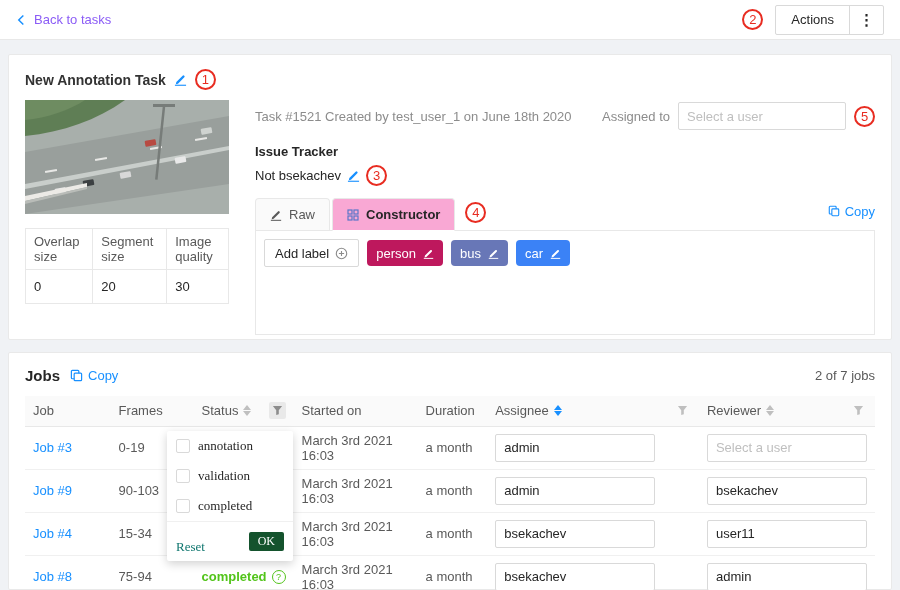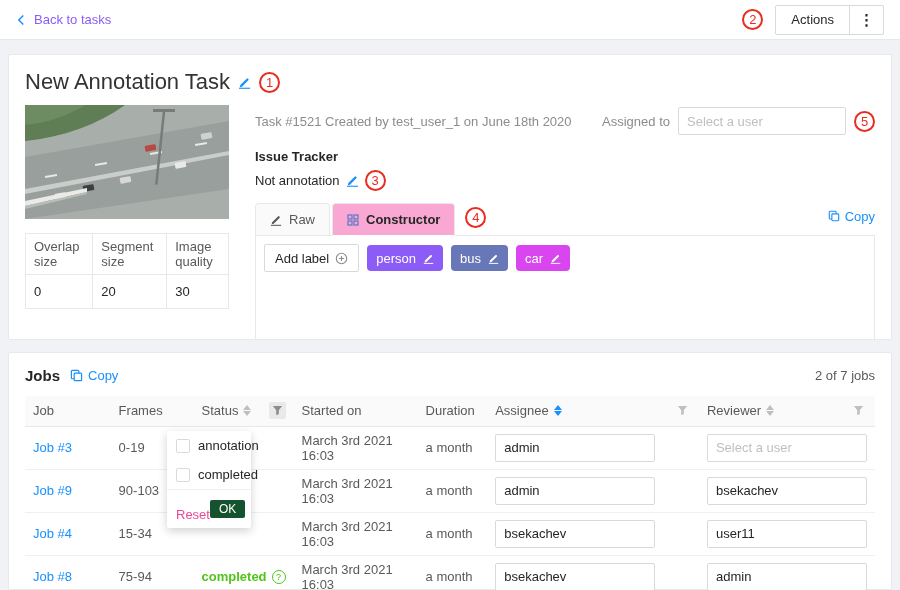--- a/index.html
+++ b/index.html
@@ -23,21 +23,21 @@
   
   .marker { display:inline-flex; align-items:center; justify-content:center; flex:none;
     width:21px; height:21px; border:2px solid #e82c21; border-radius:50%;
     color:#e82c21; font-size:13px; background:transparent; }
   
   .card { position:absolute; background:#fff; border:1px solid #e9e9e9; border-radius:2px; }
   .task-card { left:8px; top:54px; width:884px; height:286px; padding:14px 16px; }
   .jobs-card { left:8px; top:352px; width:884px; height:238px; padding:14px 16px; }
   
   .title-row { display:flex; align-items:center; gap:8px; }
-  .task-title { font-size:22px; font-weight:400; color:#333; }
+  .task-title { font-size:14px; font-weight:700; color:#333; }
   .edit-link { color:#1890ff; display:inline-flex; cursor:pointer; }
   .task-cols { display:flex; gap:26px; margin-top:10px; }
   .left-col { width:204px; flex:none; }
   .preview { width:204px; height:114px; display:block; }
   .params-table { border-collapse:collapse; width:100%; margin-top:14px; }
   .params-table th { border:1px solid #e8e8e8; padding:5px 8px; text-align:left;
     font-weight:400; color:#595959; }
   .params-table td { border:1px solid #e8e8e8; padding:9px 8px; color:#262626; }
   .right-col { flex:1; min-width:0; padding-top:2px; }
   .meta-row { display:flex; align-items:center; justify-content:space-between; }
@@ -87,28 +87,28 @@
   .sorter.active .caret-down { border-top-color:#1890ff; }
   .funnel { margin-left:auto; display:inline-flex; padding:3px; border-radius:2px; cursor:pointer; }
   .funnel.open { background:#e9e9e9; }
   .job-link { color:#1890ff; cursor:pointer; }
   .cell-input { width:160px; }
   .status-completed { color:#52c41a; font-weight:600; display:inline-flex; align-items:center; gap:5px; }
   .help-circle { width:14px; height:14px; border:1px solid #52c41a; border-radius:50%;
     display:inline-flex; align-items:center; justify-content:center; font-size:9px;
     color:#52c41a; font-weight:400; }
   
-  .filter-dropdown { position:absolute; left:158px; top:78px; width:84px; background:#fff;
-    border-radius:2px; box-shadow:0 3px 10px rgba(0,0,0,0.18); z-index:5; }
+  .filter-dropdown { position:absolute; left:158px; top:78px; width:126px; background:#fff;
+    border-radius:2px; box-shadow:0 3px 10px rgba(0,0,0,0.18); z-index:5;font-family:Liberation Serif, serif; }
   .filter-item { display:flex; align-items:center; gap:8px; padding:7px 9px; cursor:pointer; }
   .checkbox { width:14px; height:14px; border:1px solid #d9d9d9; border-radius:2px;
     background:#fff; flex:none; cursor:pointer; }
   .filter-footer { display:flex; align-items:center; justify-content:space-between;
     border-top:1px solid #f0f0f0; padding:6px 9px; }
-  .reset-btn { color:#ec4899; cursor:default;margin-top:11px; }
+  .reset-btn { color:#0f766e; cursor:default;margin-top:11px; }
   .ok-btn { background:#14532d; color:#fff; border-radius:2px; font-size:12px;
     padding:2px 9px; cursor:pointer; border:none; font-family:inherit; }
   svg { display:block; }
 </style>
 </head>
 <body>
 
 <div class="topbar">
   <div class="back">
     <span>
@@ -190,21 +190,21 @@
         <span class="meta-text">Task #1521 Created by test_user_1 on June 18th 2020</span>
         <div class="assign">
           <span class="assign-label">Assigned to</span>
           <input class="ant-input" placeholder="Select a user" style="">
           <span class="marker">5</span>
         </div>
       </div>
 
       <div class="issue-label">Issue Tracker</div>
       <div class="issue-row">
-        <span>Not annotation</span>
+        <span>Not bsekachev</span>
         <span class="edit-link">
           <span>
             <svg width="13" height="13" viewBox="0 0 14 14">
                 <path d="M2.5 9.7 L9.3 2.9 a1.2 1.2 0 0 1 1.7 0 l0.1 0.1 a1.2 1.2 0 0 1 0 1.7 L4.3 11.5 L2 12 Z" fill="currentColor"></path>
                 <rect x="1" y="12.6" width="12" height="1.2" fill="currentColor"></rect>
               </svg>
           </span>
         </span>
         <span class="marker">3</span>
       </div>
@@ -245,21 +245,21 @@
         <div class="tab-content">
           <div class="add-label-btn">
             <span>Add label</span>
             <span>
               <svg width="13" height="13" viewBox="0 0 14 14" fill="none" stroke="#8c8c8c" stroke-width="1.2">
                   <circle cx="7" cy="7" r="5.6"></circle>
                   <path d="M7 4.2 V9.8 M4.2 7 H9.8"></path>
                 </svg>
             </span>
           </div>
-          <div class="chip" style="background-color: #8b5cf6;">
+          <div class="chip" style="background-color: #be185d;">
             <span>person</span>
             <span class="edit-link">
               <span>
                 <svg width="11" height="11" viewBox="0 0 14 14">
                     <path d="M2.5 9.7 L9.3 2.9 a1.2 1.2 0 0 1 1.7 0 l0.1 0.1 a1.2 1.2 0 0 1 0 1.7 L4.3 11.5 L2 12 Z" fill="currentColor"></path>
                     <rect x="1" y="12.6" width="12" height="1.2" fill="currentColor"></rect>
                   </svg>
               </span>
             </span>
           </div>
@@ -267,21 +267,21 @@
             <span>bus</span>
             <span class="edit-link">
               <span>
                 <svg width="11" height="11" viewBox="0 0 14 14">
                     <path d="M2.5 9.7 L9.3 2.9 a1.2 1.2 0 0 1 1.7 0 l0.1 0.1 a1.2 1.2 0 0 1 0 1.7 L4.3 11.5 L2 12 Z" fill="currentColor"></path>
                     <rect x="1" y="12.6" width="12" height="1.2" fill="currentColor"></rect>
                   </svg>
               </span>
             </span>
           </div>
-          <div class="chip" style="background-color: #d946ef;">
+          <div class="chip" style="background-color: #3b82f6;">
             <span>car</span>
             <span class="edit-link">
               <span>
                 <svg width="11" height="11" viewBox="0 0 14 14">
                     <path d="M2.5 9.7 L9.3 2.9 a1.2 1.2 0 0 1 1.7 0 l0.1 0.1 a1.2 1.2 0 0 1 0 1.7 L4.3 11.5 L2 12 Z" fill="currentColor"></path>
                     <rect x="1" y="12.6" width="12" height="1.2" fill="currentColor"></rect>
                   </svg>
               </span>
             </span>
           </div>
@@ -426,20 +426,24 @@
   </tbody>
     </table>
 
   <div class="filter-dropdown">
     <div class="filter-item">
       <span class="checkbox"></span>
       <span>annotation</span>
     </div>
     <div class="filter-item">
       <span class="checkbox"></span>
+      <span>validation</span>
+    </div>
+    <div class="filter-item">
+      <span class="checkbox"></span>
       <span>completed</span>
     </div>
     <div class="filter-footer">
       <span class="reset-btn">Reset</span>
       <button class="ok-btn">OK</button>
     </div>
   </div>
 </div>
 
 </body></html>

